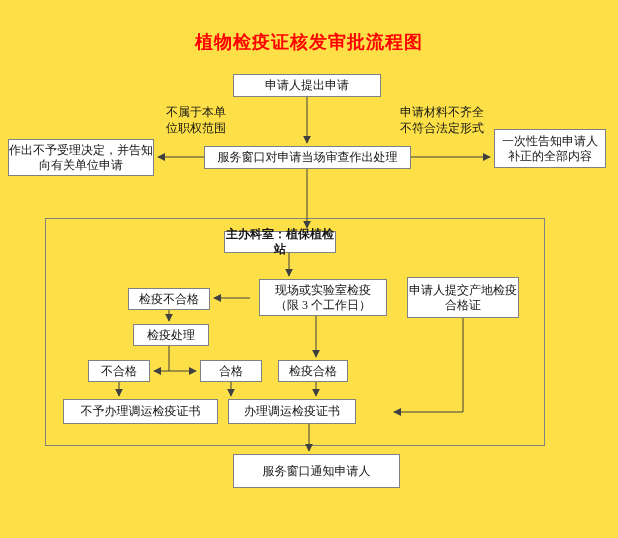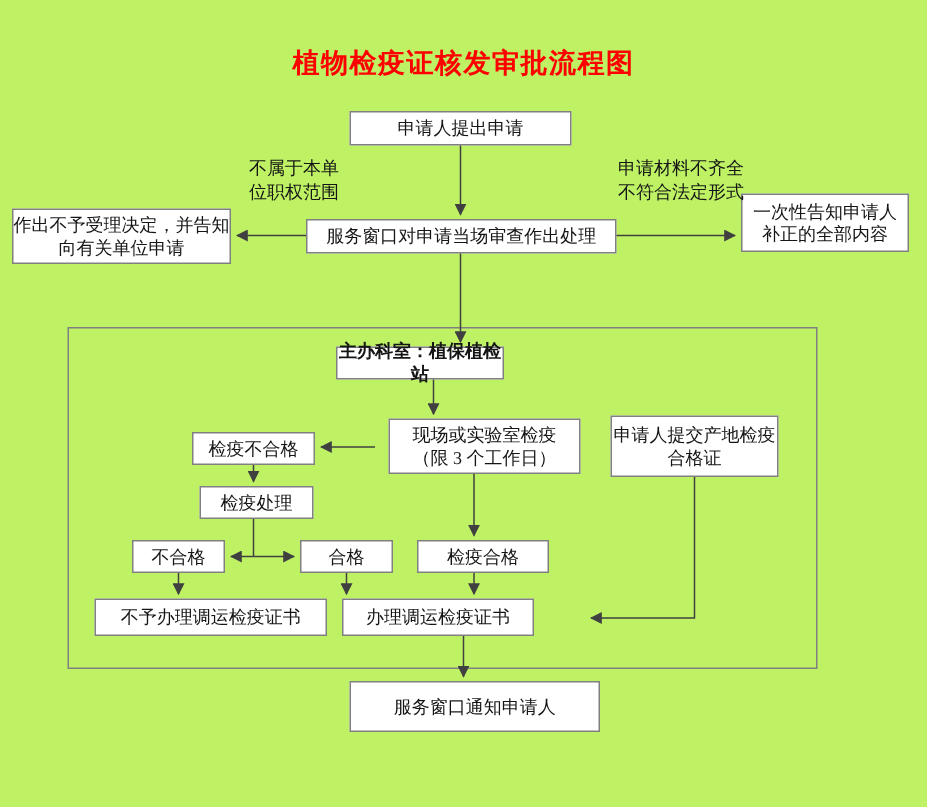--- a/index.html
+++ b/index.html
@@ -1,18 +1,18 @@
 <!DOCTYPE html>
 <html><head>
 <meta charset="utf-8">
 <style>
   * { margin:0; padding:0; box-sizing:border-box; }
   html,body { background:#ffffff; }
   body { font-family:"Liberation Serif","DejaVu Serif",serif; }
-  .canvas { position:relative; width:618px; height:538px; background:#bef264; overflow:hidden; }
+  .canvas { position:relative; width:618px; height:538px; background:#fde047; overflow:hidden; }
   .title { position:absolute; left:0; top:30px; width:100%; text-align:center;
            color:#ff0000; font-size:18px; font-weight:bold; letter-spacing:1px; }
   .node { position:absolute; border:1px solid #808080; background:#ffffff;
           display:flex; align-items:center; justify-content:center; text-align:center;
           font-size:12px; line-height:15px; color:#151515; white-space:pre-line; z-index:2; }
   .flabel { position:absolute; font-size:12px; line-height:16px; color:#151515;
             white-space:pre-line; z-index:2; }
   .container-box { position:absolute; border:1px solid #808080; background:transparent; z-index:1; }
   svg.arrows { position:absolute; left:0; top:0; width:618px; height:538px; z-index:3; pointer-events:none; }
 </style>
@@ -44,32 +44,32 @@
 合格证</div>
 
   <div class="node" style="left:128px; top:288px; width:82px; height:22px;">检疫不合格</div>
 
   <div class="node" style="left:133px; top:324px; width:76px; height:22px;">检疫处理</div>
 
   <div class="node" style="left:88px; top:360px; width:62px; height:22px;">不合格</div>
 
   <div class="node" style="left:200px; top:360px; width:62px; height:22px;">合格</div>
 
-  <div class="node" style="left:278px; top:360px; width:88px; height:22px;">检疫合格</div>
+  <div class="node" style="left:278px; top:360px; width:70px; height:22px;">检疫合格</div>
 
   <div class="node" style="left:63px; top:399px; width:155px; height:25px;">不予办理调运检疫证书</div>
 
   <div class="node" style="left:228px; top:399px; width:128px; height:25px;">办理调运检疫证书</div>
 
   <div class="node" style="left:233px; top:454px; width:167px; height:34px;">服务窗口通知申请人</div>
 
   <div class="flabel" style="left:166px; top:104px;">不属于本单
 位职权范围</div>
 
-  <div class="flabel" style="left:412px; top:104px;">申请材料不齐全
+  <div class="flabel" style="left:400px; top:104px;">申请材料不齐全
 不符合法定形式</div>
 
 
   <svg class="arrows" viewBox="0 0 618 538" xmlns="http://www.w3.org/2000/svg">
     <defs>
       <marker id="ah" viewBox="0 0 10 10" refX="9" refY="5" markerWidth="8" markerHeight="8" orient="auto">
         <path d="M0,0 L10,5 L0,10 z" fill="#404040"></path>
       </marker>
     </defs>
     <g stroke="#404040" stroke-width="1" fill="none">

